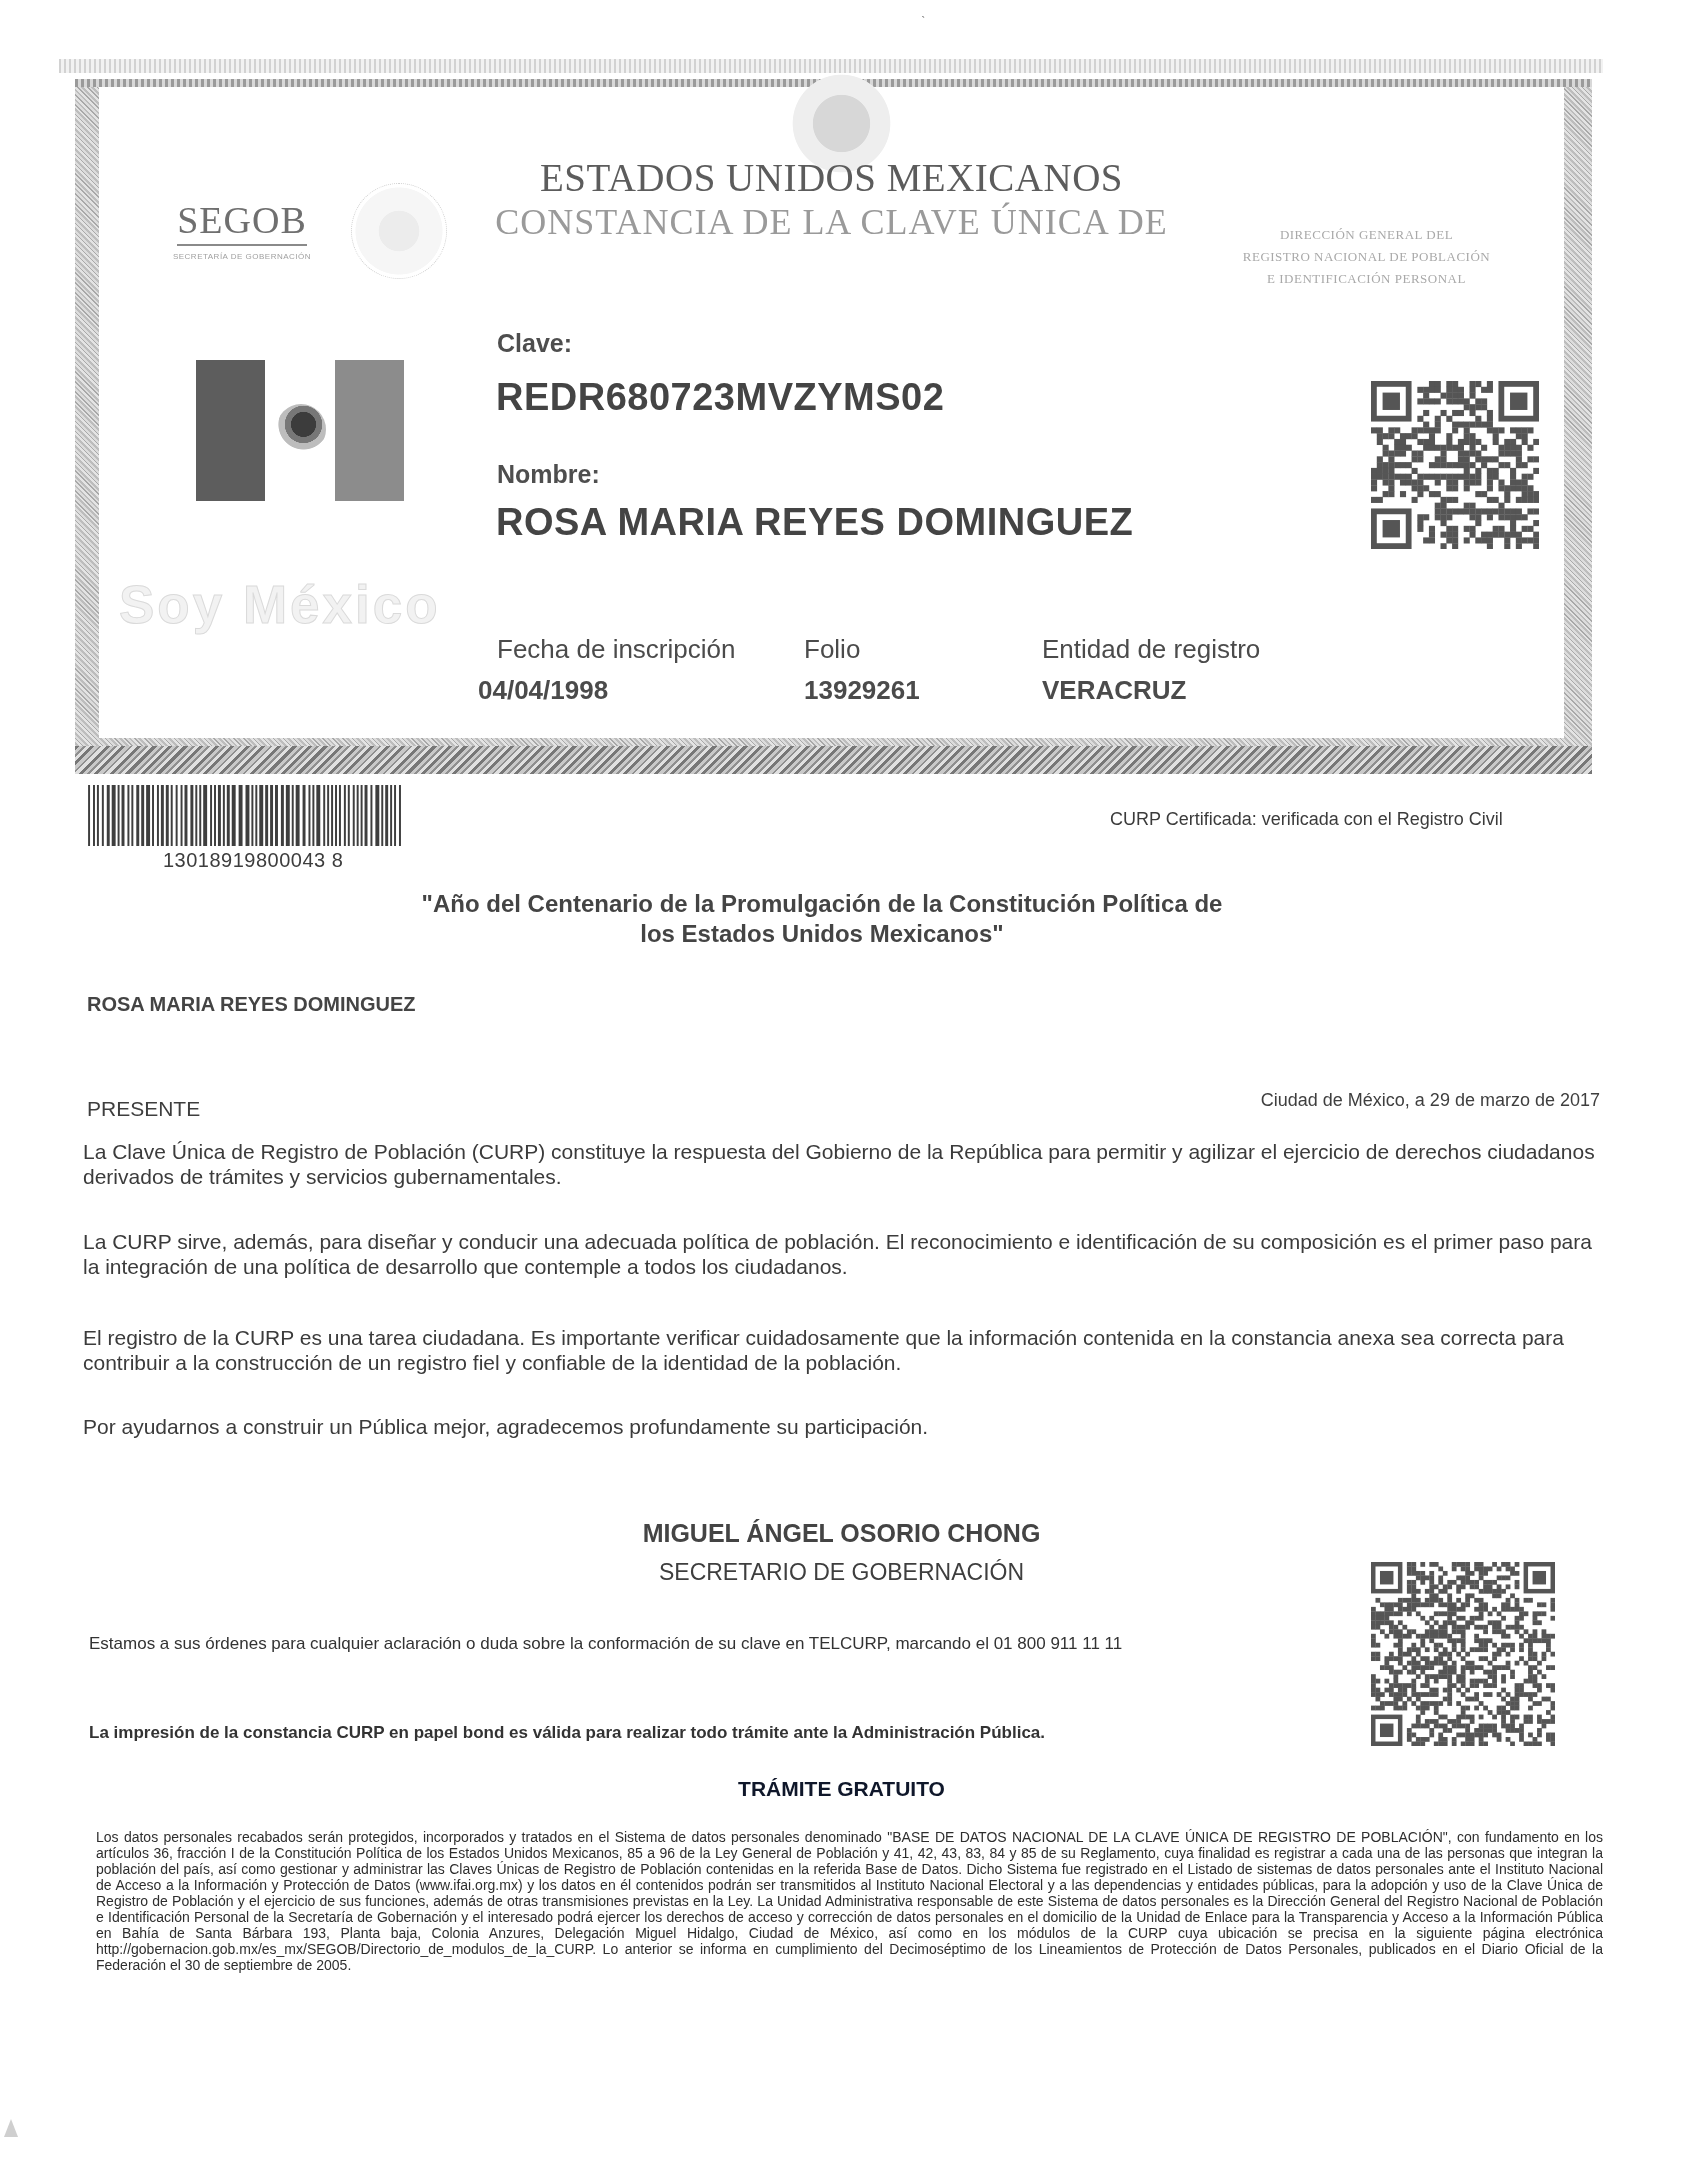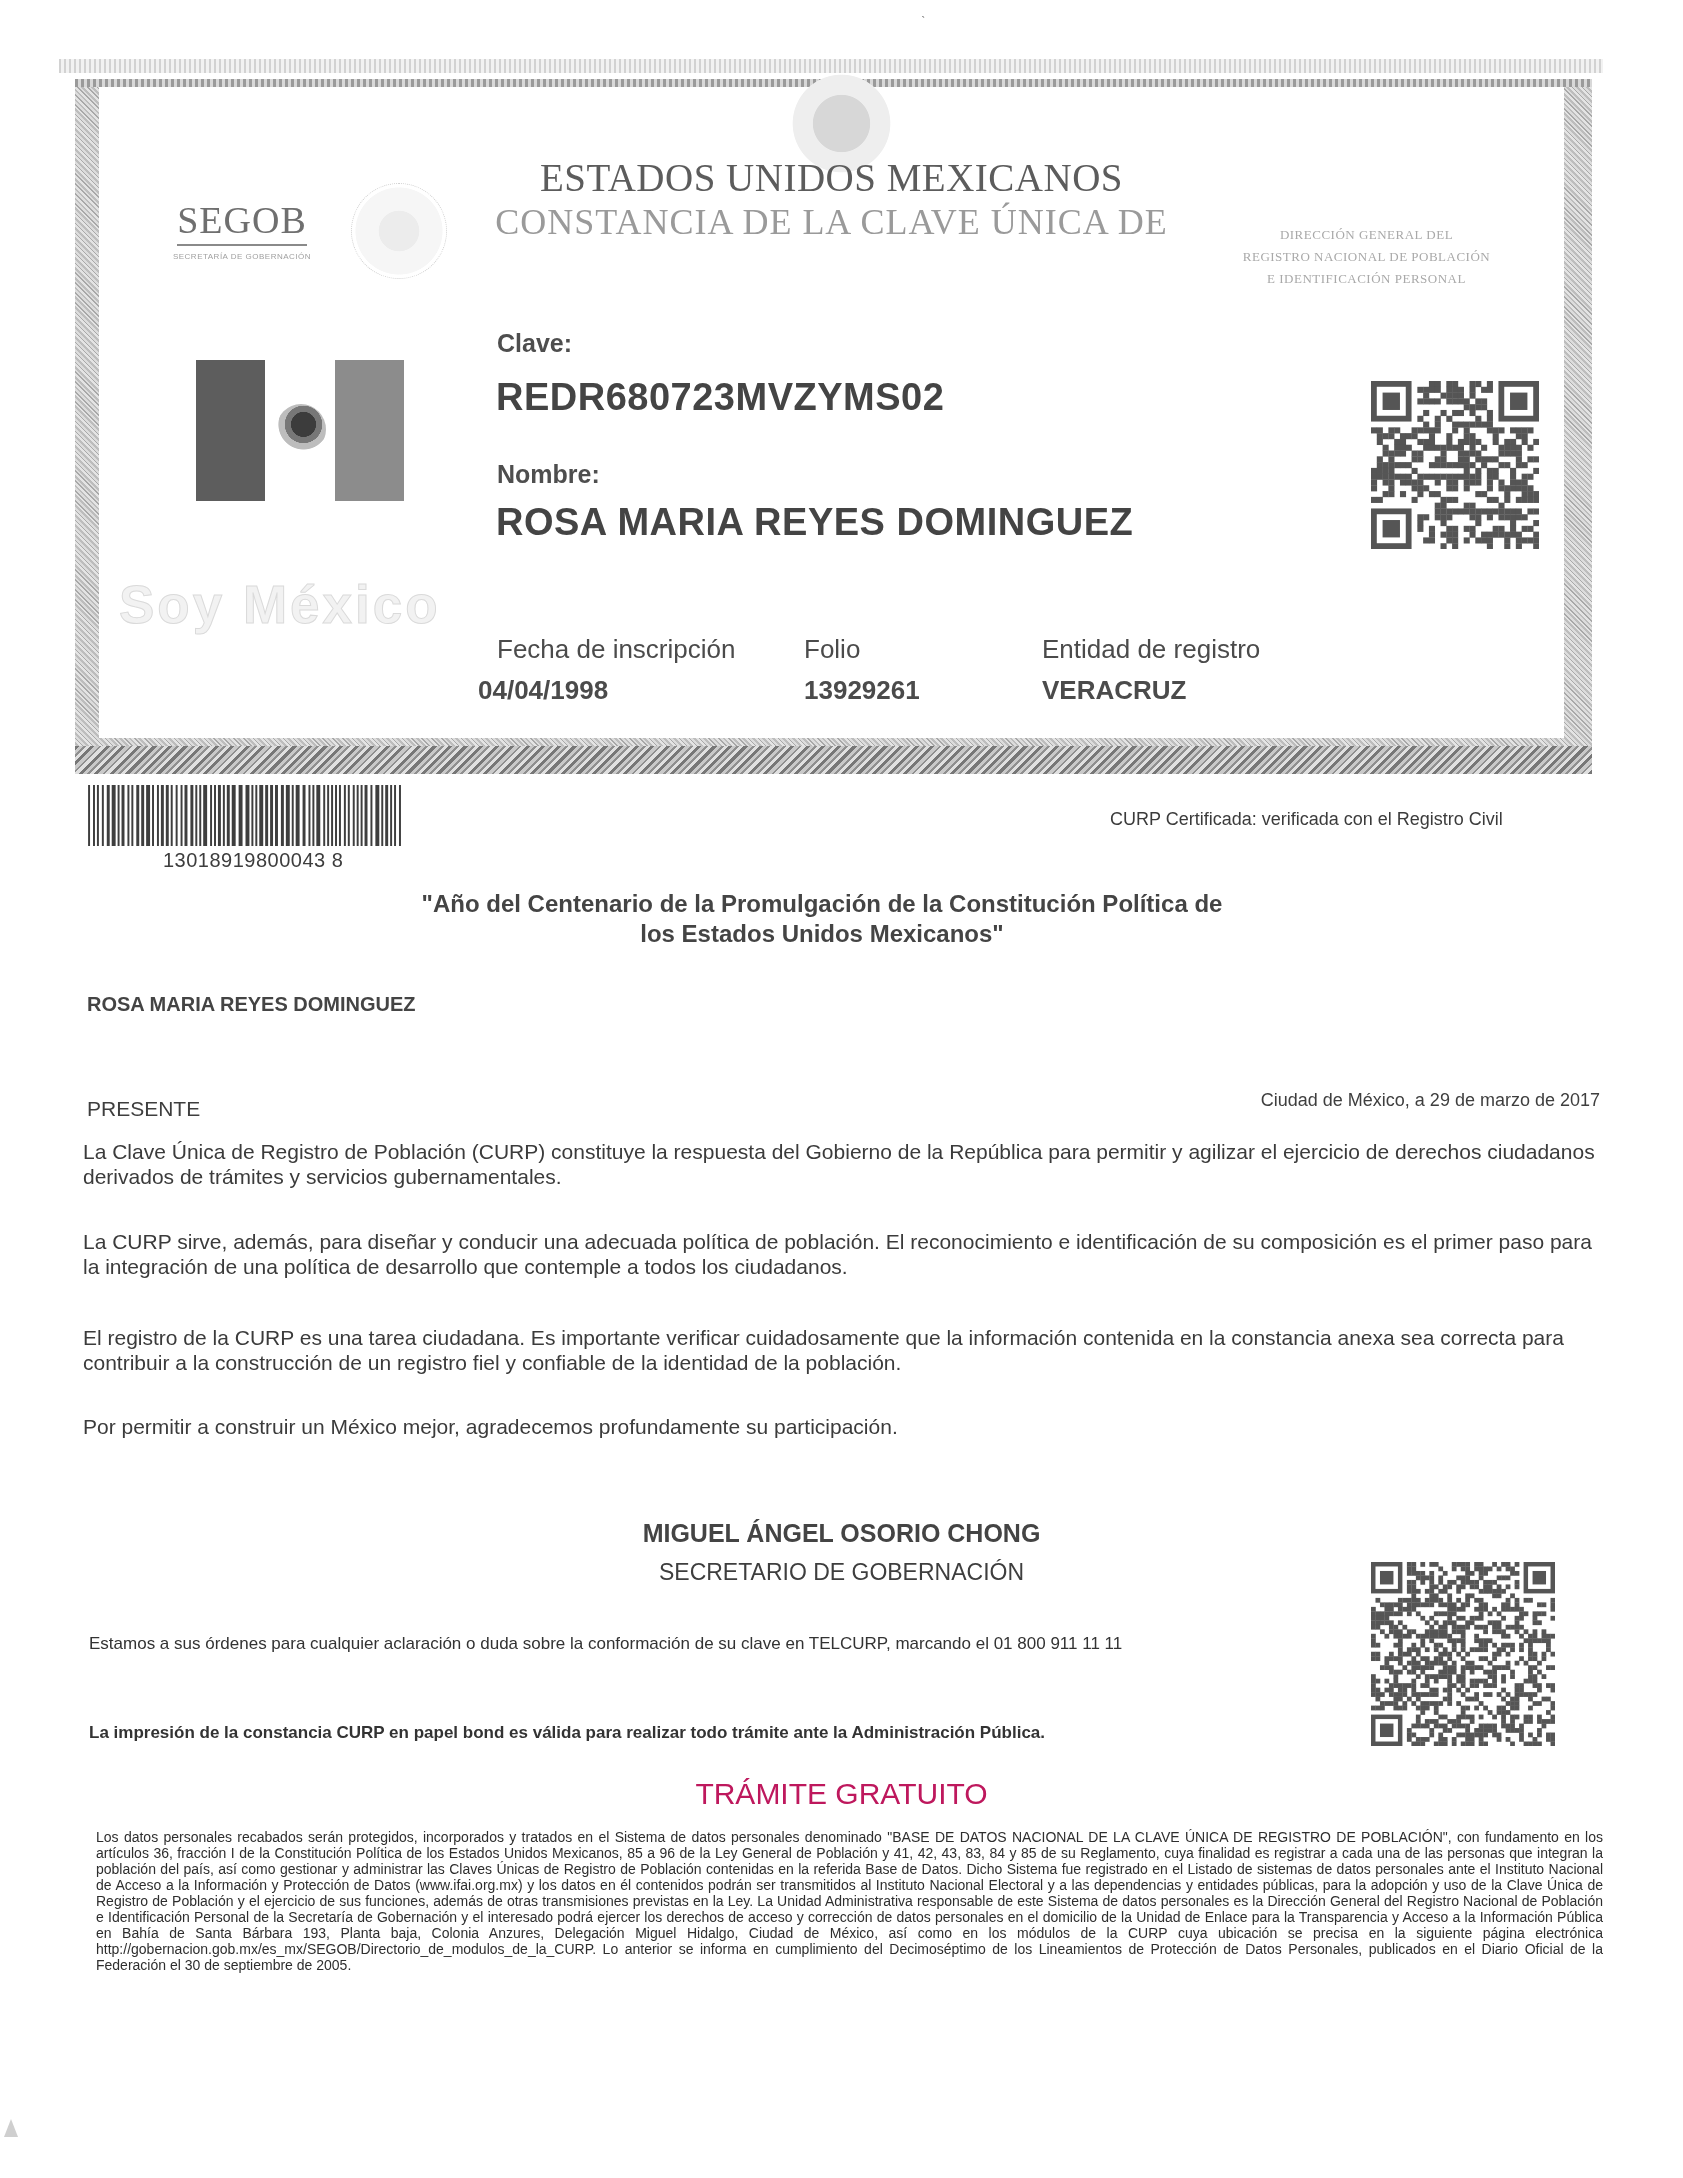--- a/index.html
+++ b/index.html
@@ -97,21 +97,21 @@
 
   .para { position: absolute; left: 83px; width: 1531px; font-size: 21px; line-height: 25px; color: #3b3b3b; }
 
   .signer { position: absolute; left: 396px; width: 891px; text-align: center; }
   .signer-name { top: 1519px; font-weight: bold; font-size: 25px; color: #444; }
   .signer-title { top: 1559px; font-size: 23px; color: #3e3e3e; }
 
   .contact { position: absolute; left: 89px; top: 1634px; font-size: 17px; color: #333; }
   .contact b { font-weight: normal; }
   .validity { position: absolute; left: 89px; top: 1723px; font-weight: bold; font-size: 17px; color: #333; }
-  .gratuito { position: absolute; left: 396px; width: 891px; top: 1777px; text-align: center; font-weight: normal; font-size: 30px; color: #be185d; }
+  .gratuito { position: absolute; left: 396px; width: 891px; top: 1777px; text-align: center; font-weight: bold; font-size: 21px; color: #0f172a; }
 
   .privacy {
     position: absolute; left: 96px; top: 1829px; width: 1507px; font-size: 14px; line-height: 16px;
     color: #2e2e2e; text-align: justify;
   }
 
   .scan-mark { position: absolute; left: 921px; top: 14px; font-size: 14px; color: #999; }
   .corner-mark { position: absolute; left: 4px; top: 2119px; width: 0; height: 0;
     border-left: 7px solid transparent; border-right: 7px solid transparent; border-bottom: 18px solid #cfcfcf; }
 </style>
@@ -596,21 +596,21 @@
   <div>los Estados Unidos Mexicanos"</div>
 </div>
 
 <div class="addressee">ROSA MARIA REYES DOMINGUEZ</div>
 <div class="presente">PRESENTE</div>
 <div class="city-date">Ciudad de México, a 29 de marzo de 2017</div>
 
 <div class="para" style="top:1139px;">La Clave Única de Registro de Población (CURP) constituye la respuesta del Gobierno de la República para permitir y agilizar el ejercicio de derechos ciudadanos derivados de trámites y servicios gubernamentales.</div>
 <div class="para" style="top:1229px;">La CURP sirve, además, para diseñar y conducir una adecuada política de población. El reconocimiento e identificación de su composición es el primer paso para la integración de una política de desarrollo que contemple a todos los ciudadanos.</div>
 <div class="para" style="top:1325px;">El registro de la CURP es una tarea ciudadana. Es importante verificar cuidadosamente que la información contenida en la constancia anexa sea correcta para contribuir a la construcción de un registro fiel y confiable de la identidad de la población.</div>
-<div class="para" style="top:1414px;">Por permitir a construir un México mejor, agradecemos profundamente su participación.</div>
+<div class="para" style="top:1414px;">Por ayudarnos a construir un Pública mejor, agradecemos profundamente su participación.</div>
 
 <div class="signer signer-name">MIGUEL ÁNGEL OSORIO CHONG</div>
 <div class="signer signer-title">SECRETARIO DE GOBERNACIÓN</div>
 
 <div class="contact">
   <span>Estamos a sus órdenes para cualquier aclaración o duda sobre la conformación de su clave en </span><b>TELCURP</b><b>, marcando el 01 800 911 11 11</b>
 </div>
 <div class="validity">La impresión de la constancia CURP en papel bond es válida para realizar todo trámite ante la Administración Pública.</div>
 <div class="gratuito">TRÁMITE GRATUITO</div>
 

